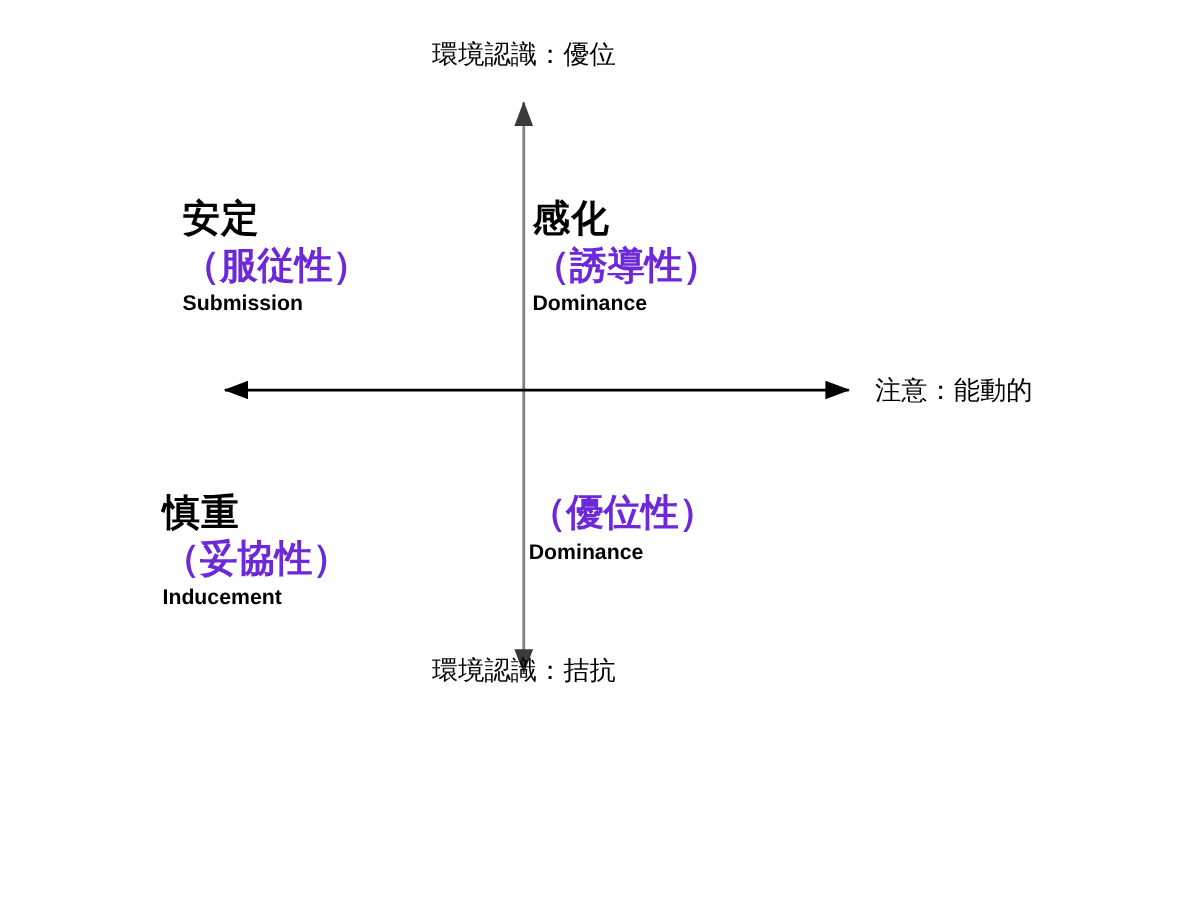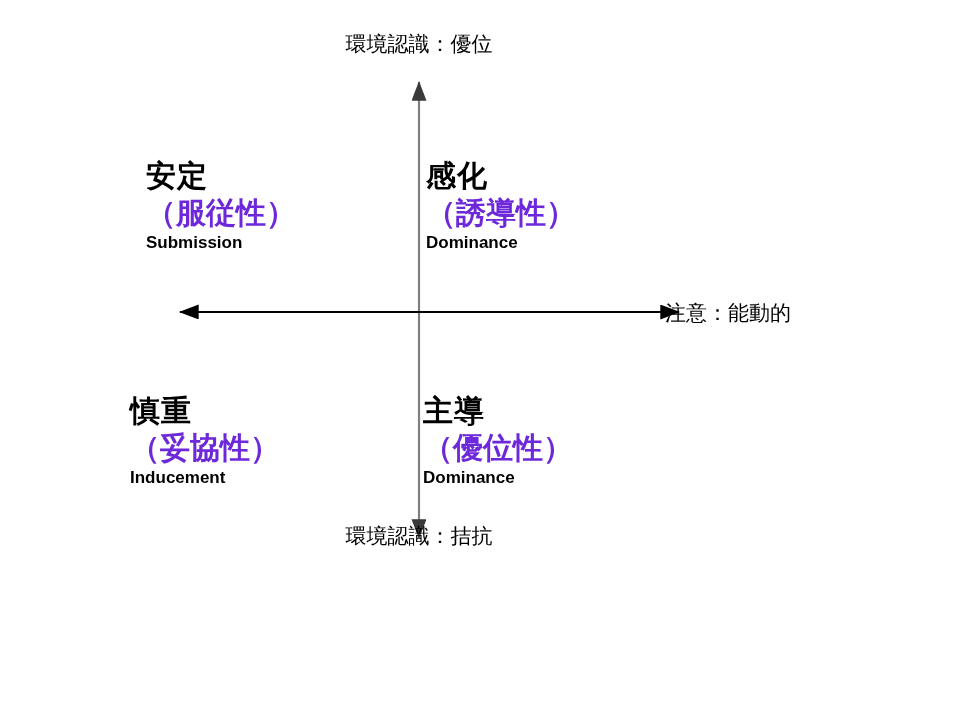--- a/index.html
+++ b/index.html
@@ -49,21 +49,21 @@
     top: 525px;
     transform: translateX(-50%);
     font-family: Liberation Serif, serif;
   }
   .axis-label-left {
     left: 164px;
     top: 301px;
     transform: translateX(-100%);
   }
   .axis-label-right {
-    left: 665px;
+    left: 700px;
     top: 301px;
   }
 
   
   .quadrant {
     position: absolute;
     width: 300px;
     transform: translateX(-50%);
   }
   .q-main {
@@ -139,18 +139,17 @@
     <div class="q-en">Dominance</div>
   </div>
 
   <div class="quadrant quadrant-bl">
     <div class="q-main">慎重</div>
     <div class="q-sub">（妥協性）</div>
     <div class="q-en">Inducement</div>
   </div>
 
   <div class="quadrant quadrant-br">
-    <div class="q-main">主導</div>
     <div class="q-sub">（優位性）</div>
     <div class="q-en">Dominance</div>
   </div>
 
 </div>
 
 </body></html>

